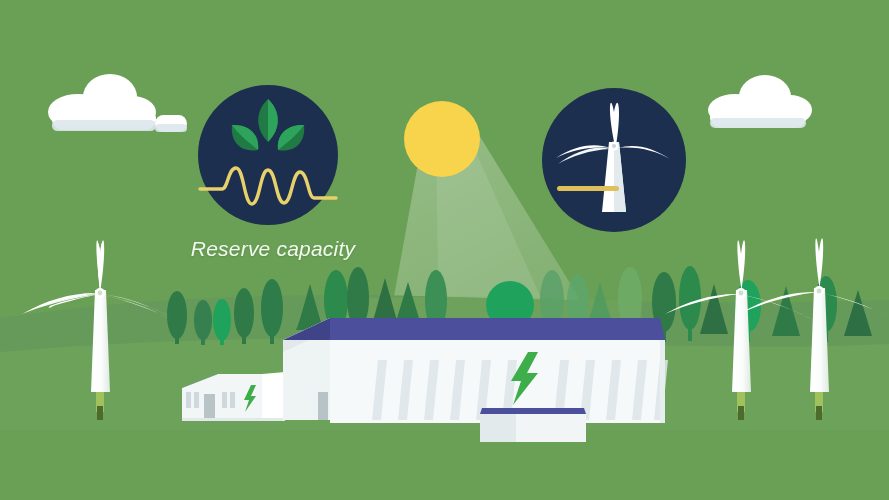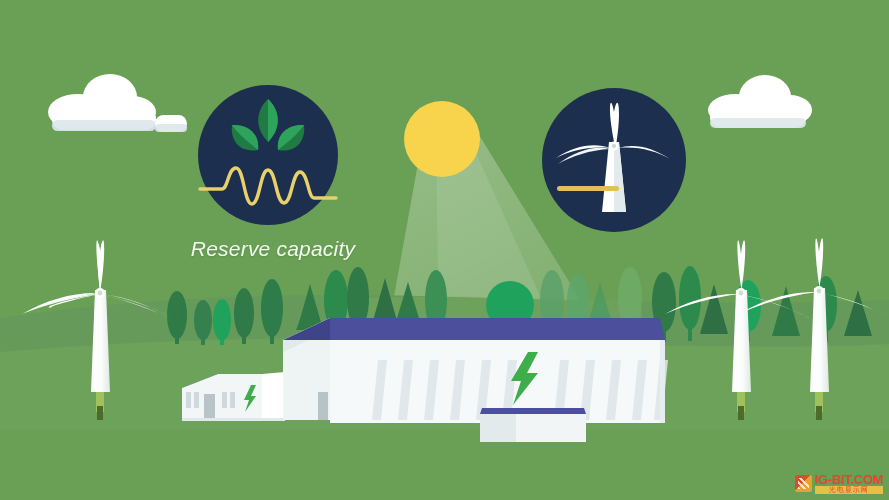--- a/index.html
+++ b/index.html
@@ -299,21 +299,14 @@
       <circle cx="614" cy="146" r="4.5" fill="#ffffff"></circle>
       <circle cx="614" cy="146" r="2" fill="#c6d4dd"></circle>
 
       <rect x="557" y="186" width="62" height="5" rx="2.5" fill="#e0c05a"></rect>
     </g>
   </svg>
 
   <div class="label" id="label-reserve">Reserve capacity</div>
 
 
-  <div id="watermark">
-    <span class="wm-mark"></span>
-    <span class="wm-text">
-      <span class="wm-top">IG-BIT.COM</span>
-      <span class="wm-sub">光电显示网</span>
-    </span>
-  </div>
 
 </div>
 
 </body></html>

